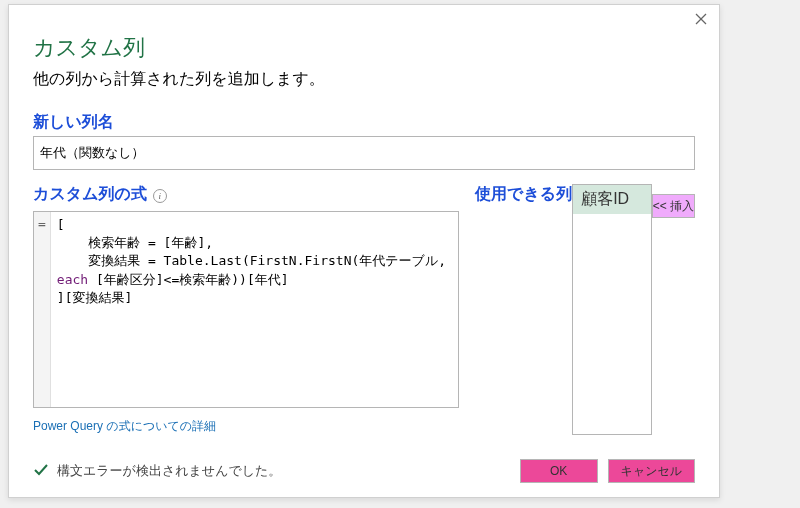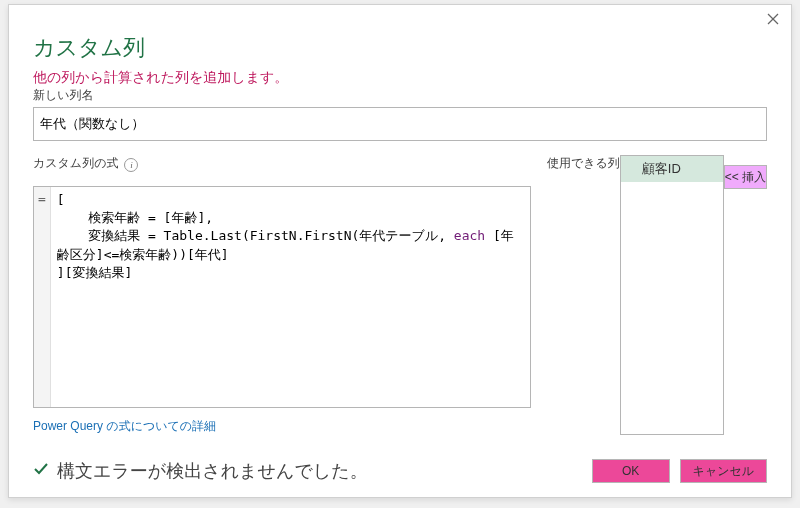--- a/index.html
+++ b/index.html
@@ -9,21 +9,21 @@
     font-size: 13px;
     background: #f0f0f0;
     width: 800px;
     height: 508px;
     overflow: hidden;
   }
   .dialog {
     position: absolute;
     left: 8px;
     top: 4px;
-    width: 784px;
+    width: 712px;
     height: 494px;
     background: #ffffff;
     border: 1px solid #d0d0d0;
     box-shadow: 0 2px 6px rgba(0,0,0,0.1);
     display: flex;
     flex-direction: column;
   }
   .titlebar {
     display: flex;
     justify-content: flex-end;
@@ -46,27 +46,29 @@
     display: flex;
     flex-direction: column;
   }
   .dlg-title {
     color: #217346;
     font-size: 22px;
     font-weight: 400;
     margin: 4px 0 6px 0;
   }
   .dlg-sub {
-    color: #be185d;
-    font-size: 14px;
+    color: #000000;
+    font-size: 16px;
+    margin-bottom: 22px;
   }
   .field-label {
-    color: #404040;
-    font-size: 12px;
+    color: #1d4ed8;
+    font-size: 16px;
     margin-bottom: 3px;
+    font-weight: bold;
   }
   .name-input {
     width: 100%;
     height: 24px;
     padding: 16px 6px;
     border: 1px solid #b5b5b5;
     font-family: inherit;
     font-size: 13px;
     margin-bottom: 14px;
     outline: none;
@@ -84,21 +86,21 @@
   }
   .right-col {
     width: 220px;
     display: flex;
     flex-direction: row;
   }
   .label-row {
     display: flex;
     align-items: center;
     gap: 6px;
-    margin-bottom: 11px;
+    margin-bottom: 3px;
   }
   .info-icon {
     width: 14px;
     height: 14px;
     border: 1px solid #999;
     border-radius: 50%;
     display: inline-flex;
     align-items: center;
     justify-content: center;
     font-size: 9px;
@@ -134,22 +136,22 @@
     outline: none;
   }
   .formula-ta .kw { color: #701a75; }
   .avail-list {
     flex: 1;
     border: 1px solid #b5b5b5;
     overflow-y: auto;
     background: #fff;
   }
   .avail-item {
-    padding: 4px 21px;
-    font-size: 13px;
+    padding: 4px 8px;
+    font-size: 16px;
     color: #333;
     cursor: pointer;
   }
   .avail-item.sel {
     background: #d5e8dd;
   }
   .insert-btn {
     margin-top: 10px;
     height: 24px;
     border: 1px solid #b5b5b5;
@@ -173,21 +175,21 @@
   .footer {
     display: flex;
     align-items: center;
     justify-content: space-between;
     margin-top: 24px;
   }
   .status {
     display: flex;
     align-items: center;
     gap: 8px;
-    font-size: 18px;
+    font-size: 13px;
     color: #444;
   }
   .check-icon svg { stroke: #217346; fill: none; stroke-width: 2; }
   .btn-row {
     display: flex;
     gap: 10px;
   }
   .btn {
     min-width: 78px;
     height: 24px;

